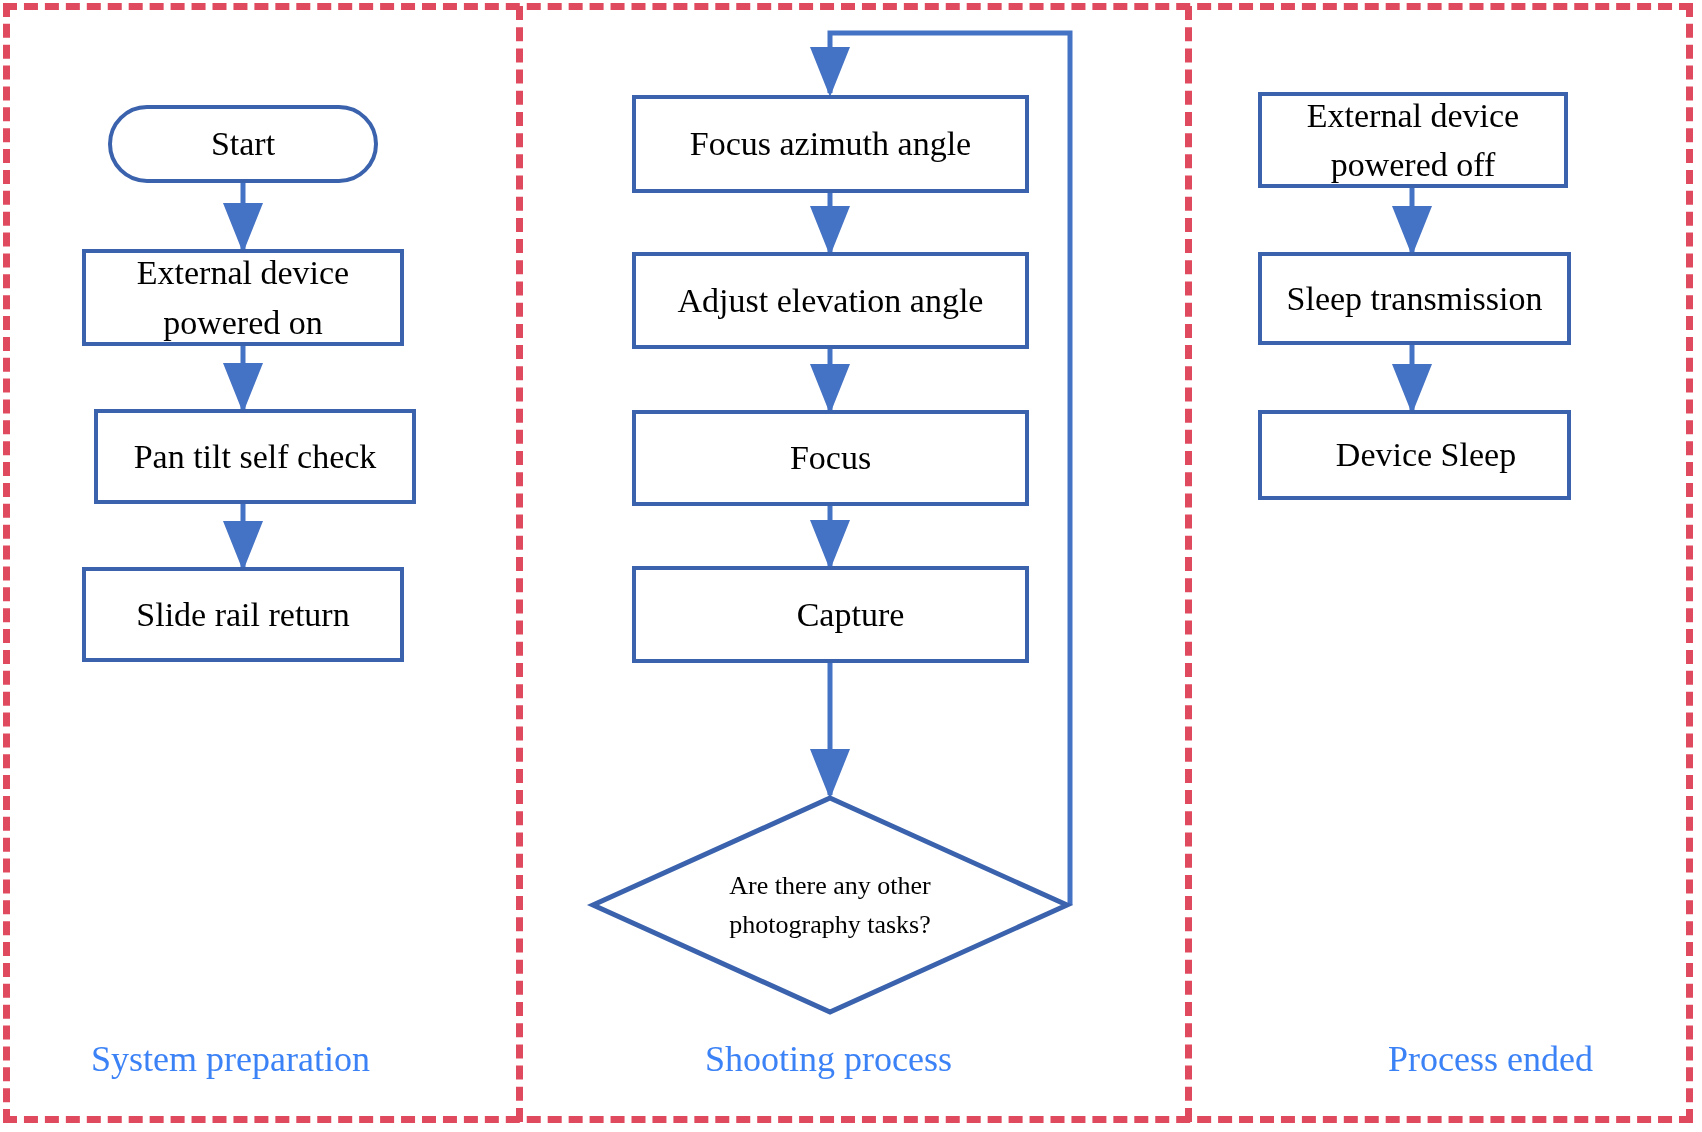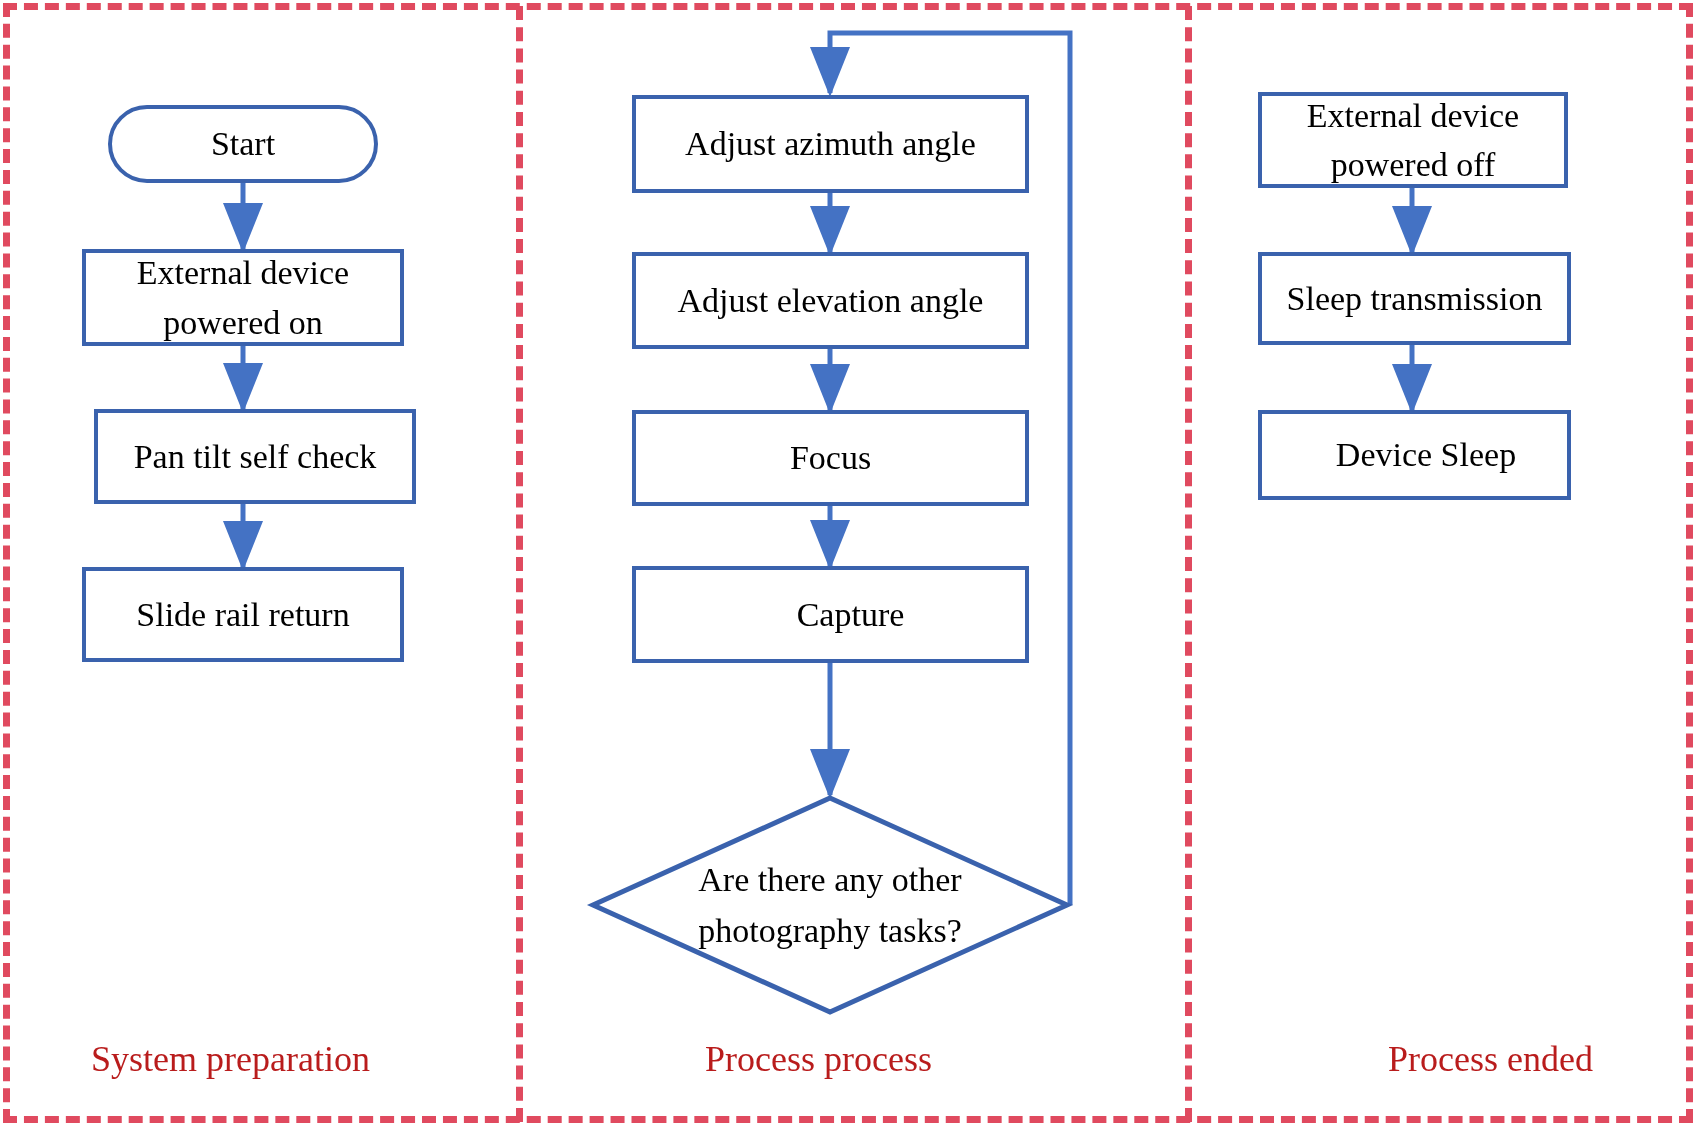--- a/index.html
+++ b/index.html
@@ -70,39 +70,39 @@
   .diamond-label {
     position: absolute;
     left: 0;
     top: 0;
     width: 100%;
     height: 100%;
     display: flex;
     align-items: center;
     justify-content: center;
     text-align: center;
-    font-size: 34px;
+    font-size: 26px;
     line-height: 1.5;
     color: #000;
     white-space: pre-line;
     font-family: "Liberation Serif", "DejaVu Serif", serif;
   }
   
   #connectors {
     position: absolute;
     left: 0;
     top: 0;
     width: 1702px;
     height: 1132px;
     pointer-events: none;
   }
   
   .stage-label {
     position: absolute;
-    color: #b91c1c;
+    color: #3b82f6;
     font-size: 36px;
     font-family: "Liberation Serif", "DejaVu Serif", serif;
     white-space: nowrap;
   }
 </style>
 </head>
 <body>
 
 <div id="canvas">
 
@@ -135,21 +135,21 @@
 
   <div class="node terminator" style="left:108px; top:105px; width:270px; height:78px;">Start</div>
 
   <div class="node two-line" style="left: 82px; top: 249px; width: 322px; height: 97px; white-space: pre-line;">External device
 powered on</div>
 
   <div class="node" style="left:82px; top:409px; width:322px; height:95px;margin-left:12px;">Pan tilt self check</div>
 
   <div class="node" style="left:82px; top:567px; width:322px; height:95px;">Slide rail return</div>
 
-  <div class="node" style="left:632px; top:95px; width:397px; height:98px;">Adjust azimuth angle</div>
+  <div class="node" style="left:632px; top:95px; width:397px; height:98px;">Focus azimuth angle</div>
 
   <div class="node" style="left:632px; top:252px; width:397px; height:97px;">Adjust elevation angle</div>
 
   <div class="node" style="left:632px; top:410px; width:397px; height:96px;">Focus</div>
 
   <div class="node" style="left:632px; top:566px; width:397px; height:97px;padding-left:40px;">Capture</div>
 
   <div class="diamond-wrap" style="left:590px; top:795px; width:480px; height:220px;">
     <svg width="480" height="220" viewBox="0 0 480 220" xmlns="http://www.w3.org/2000/svg">
       <polygon points="240,3 477,110 240,217 3,110" fill="#ffffff" stroke="#3A62AD" stroke-width="5"></polygon>
@@ -160,17 +160,17 @@
 
   <div class="node two-line" style="left: 1258px; top: 92px; width: 310px; height: 96px; white-space: pre-line;">External device
 powered off</div>
 
   <div class="node" style="left:1258px; top:252px; width:313px; height:93px;">Sleep transmission</div>
 
   <div class="node" style="left:1258px; top:410px; width:313px; height:90px;padding-left:23px;">Device Sleep</div>
 
   <div class="stage-label" style="left:91px; top:1038px;">System preparation</div>
 
-  <div class="stage-label" style="left:705px; top:1038px;">Process process</div>
+  <div class="stage-label" style="left:705px; top:1038px;">Shooting process</div>
 
   <div class="stage-label" style="left:1388px; top:1038px;">Process ended</div>
 
 </div>
 
 </body></html>

